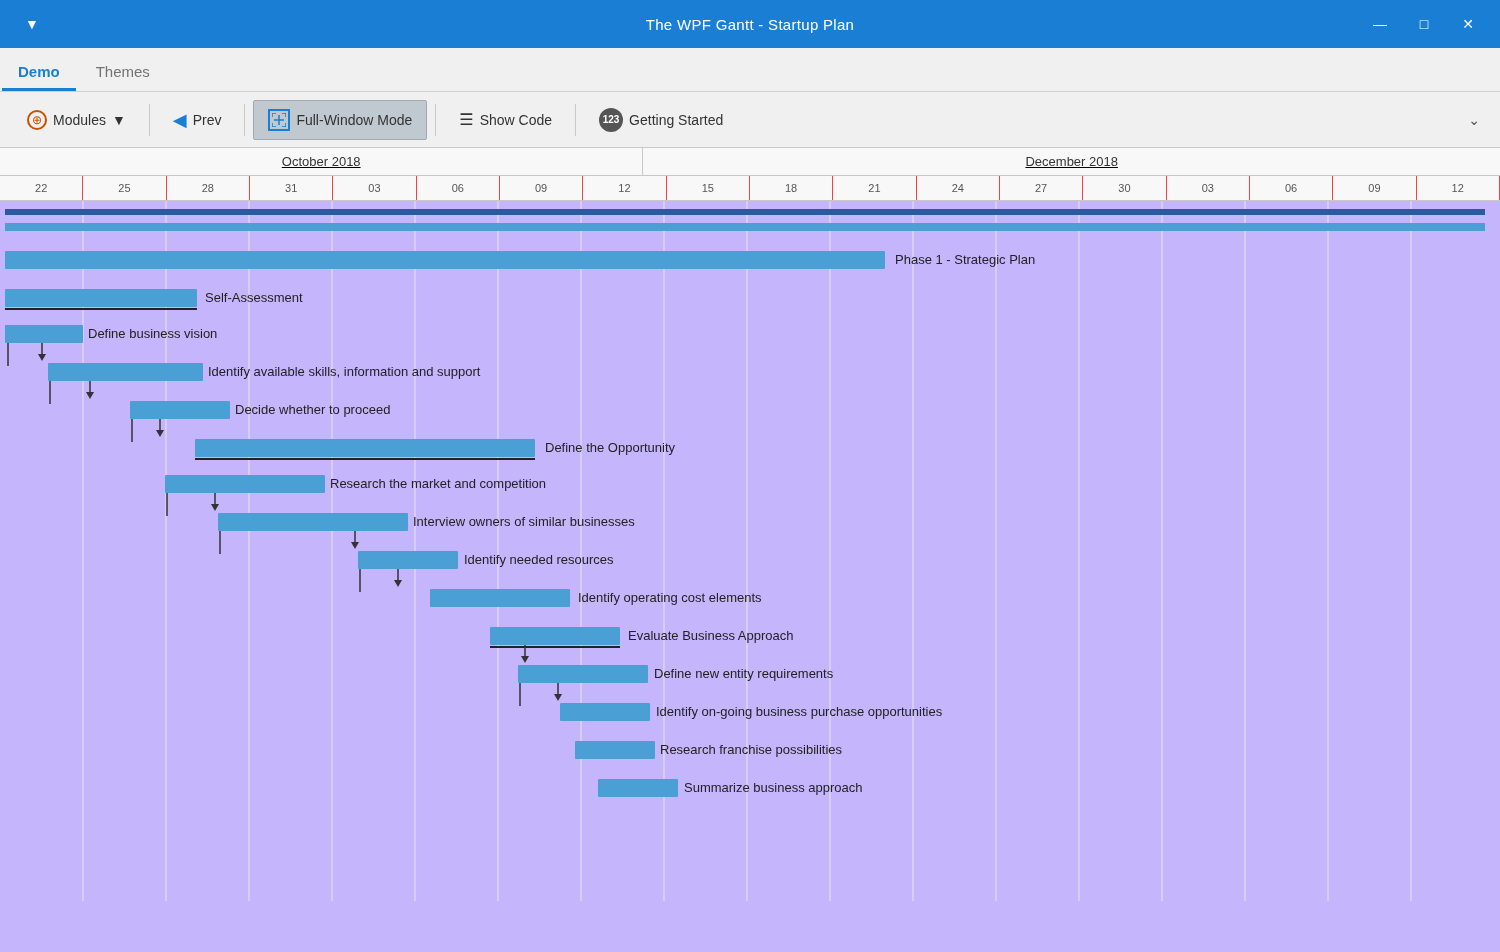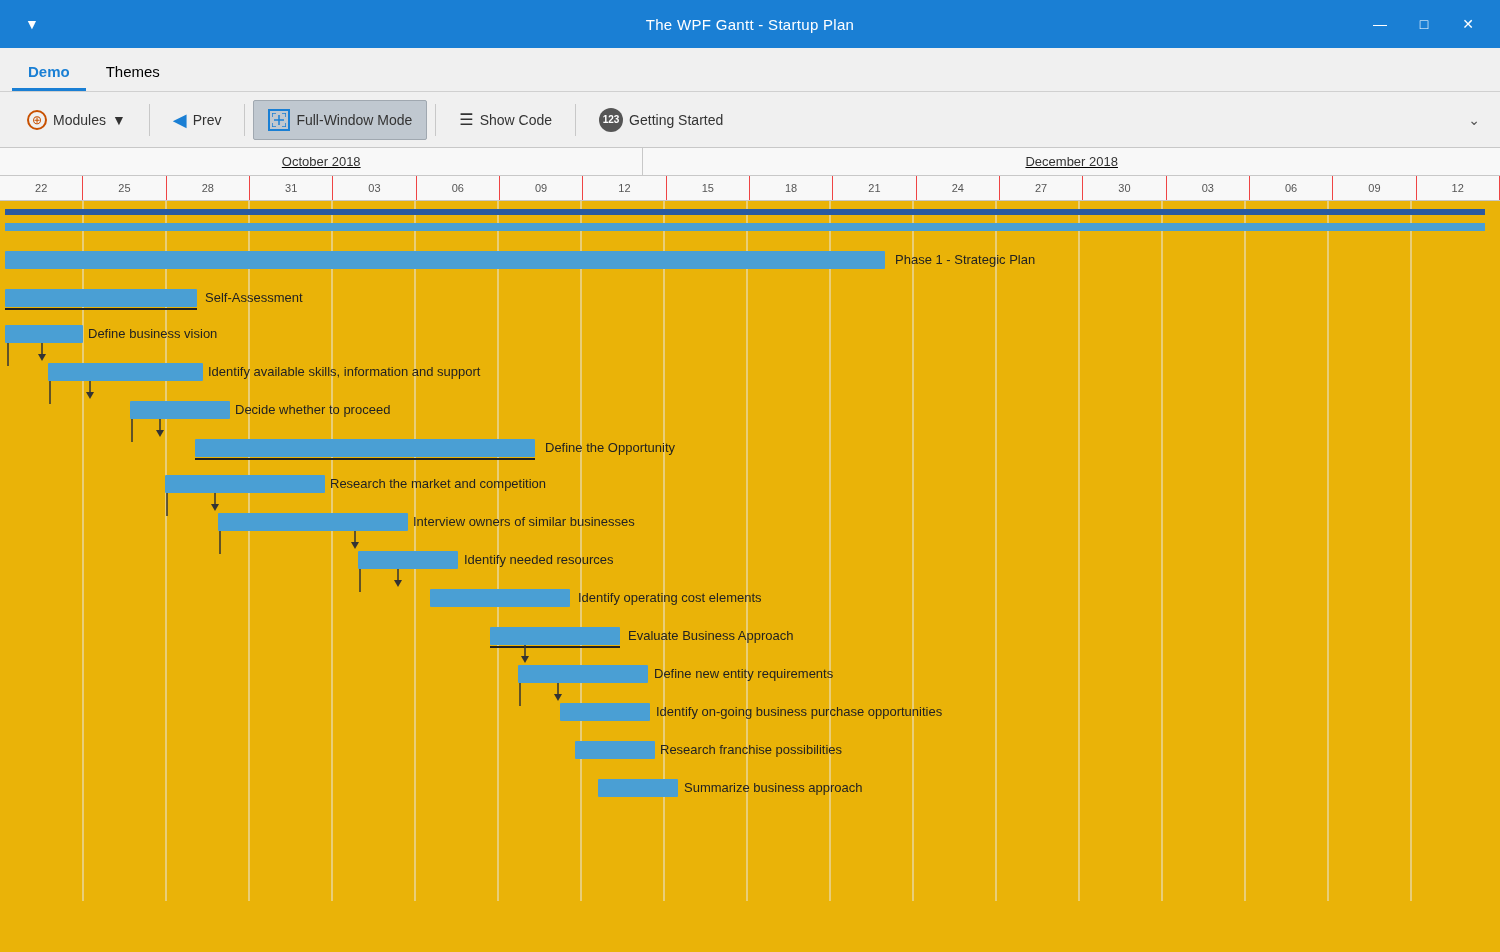--- a/index.html
+++ b/index.html
@@ -19,28 +19,28 @@
     .title-bar-center { font-size: 15px; font-weight: 400; letter-spacing: 0.3px; position: absolute; left: 50%; transform: translateX(-50%); }
     .title-bar-controls { display: flex; align-items: center; gap: 4px; }
     .title-bar-btn { background: none; border: none; color: white; cursor: pointer; font-size: 14px; width: 40px; height: 32px; display: flex; align-items: center; justify-content: center; }
 
     
     .tab-bar {
       background: #f0f0f0;
       height: 44px;
       display: flex;
       align-items: flex-end;
-      padding: 0 12px;
+      padding: 0 2px;
       border-bottom: 1px solid #d0d0d0;
     }
     .tab {
       padding: 8px 16px;
       cursor: pointer;
       font-size: 15px;
-      color: #000000;
+      color: #737373;
       border-bottom: 3px solid transparent;
       margin-right: 4px;
     }
     .tab.active {
       color: #1a7fd4;
       border-bottom: 3px solid #1a7fd4;
       font-weight: 600;
     }
 
     
@@ -211,21 +211,21 @@
       <div class="day-cell">24</div>
       <div class="day-cell">27</div>
       <div class="day-cell">30</div>
       <div class="day-cell">03</div>
       <div class="day-cell">06</div>
       <div class="day-cell">09</div>
       <div class="day-cell">12</div>
     </div>
   </div>
 
-  <div class="gantt-chart" style="position:relative; background:#eab308;">
+  <div class="gantt-chart" style="position:relative; background:#c4b5fd;">
     <svg width="1500" height="700" style="position:absolute;top:0;left:0;">
 
       <line x1="83" y1="0" x2="83" y2="700" stroke="#e8e8e8" stroke-width="1"></line>
       <line x1="166" y1="0" x2="166" y2="700" stroke="#e8e8e8" stroke-width="1"></line>
       <line x1="249" y1="0" x2="249" y2="700" stroke="#e8e8e8" stroke-width="1"></line>
       <line x1="332" y1="0" x2="332" y2="700" stroke="#e8e8e8" stroke-width="1"></line>
       <line x1="415" y1="0" x2="415" y2="700" stroke="#e8e8e8" stroke-width="1"></line>
       <line x1="498" y1="0" x2="498" y2="700" stroke="#e8e8e8" stroke-width="1"></line>
       <line x1="581" y1="0" x2="581" y2="700" stroke="#e8e8e8" stroke-width="1"></line>
       <line x1="664" y1="0" x2="664" y2="700" stroke="#e8e8e8" stroke-width="1"></line>

